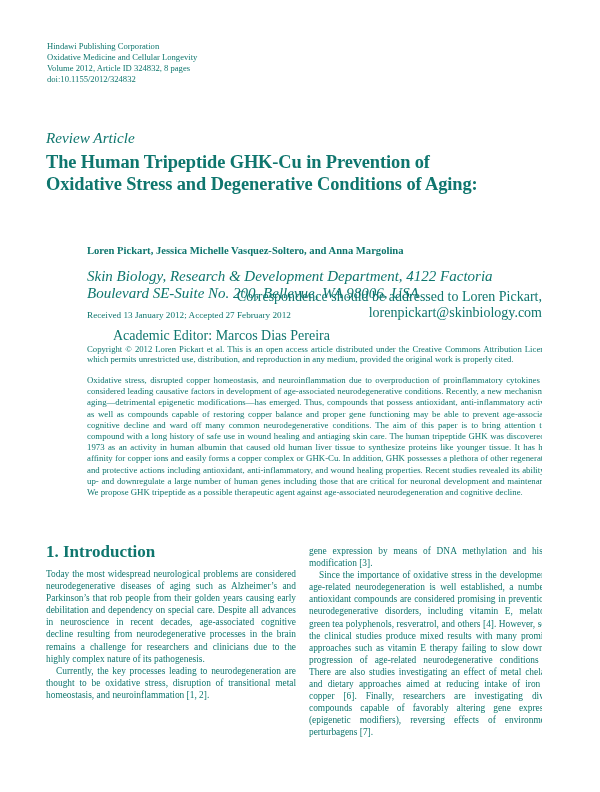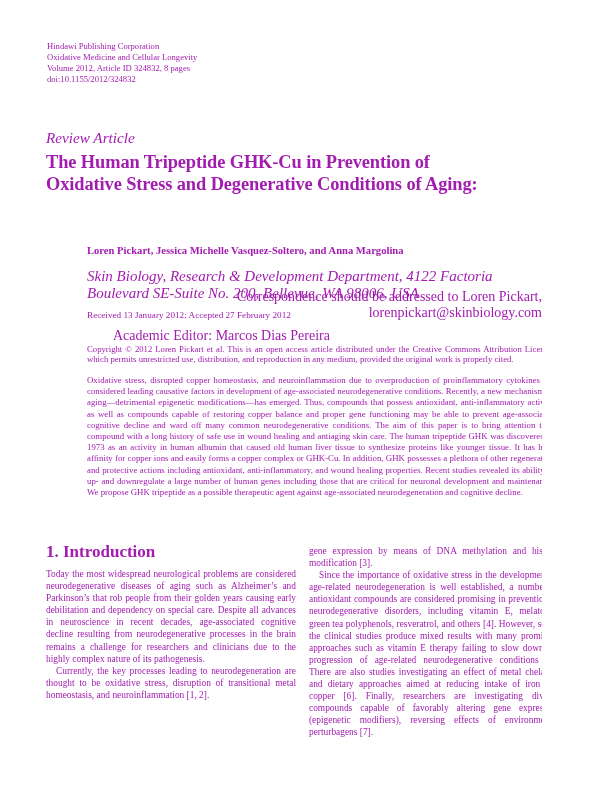--- a/index.html
+++ b/index.html
@@ -2,21 +2,21 @@
 <html lang="en"><head>
 <meta charset="utf-8">
 <style>
   * { margin: 0; padding: 0; box-sizing: border-box; }
   html, body { background: #ffffff; }
   .page {
     position: relative;
     width: 542px;
     height: 792px;
     background: #ffffff;
-    color: #a21caf;
+    color: #0f766e;
     font-family: "Liberation Serif", "DejaVu Serif", serif;
     overflow: hidden;
   }
   .pub-block {
     position: absolute;
     left: 47px; top: 41px;
     font-size: 8.6px;
     line-height: 11px;
   }
   .review-label {

